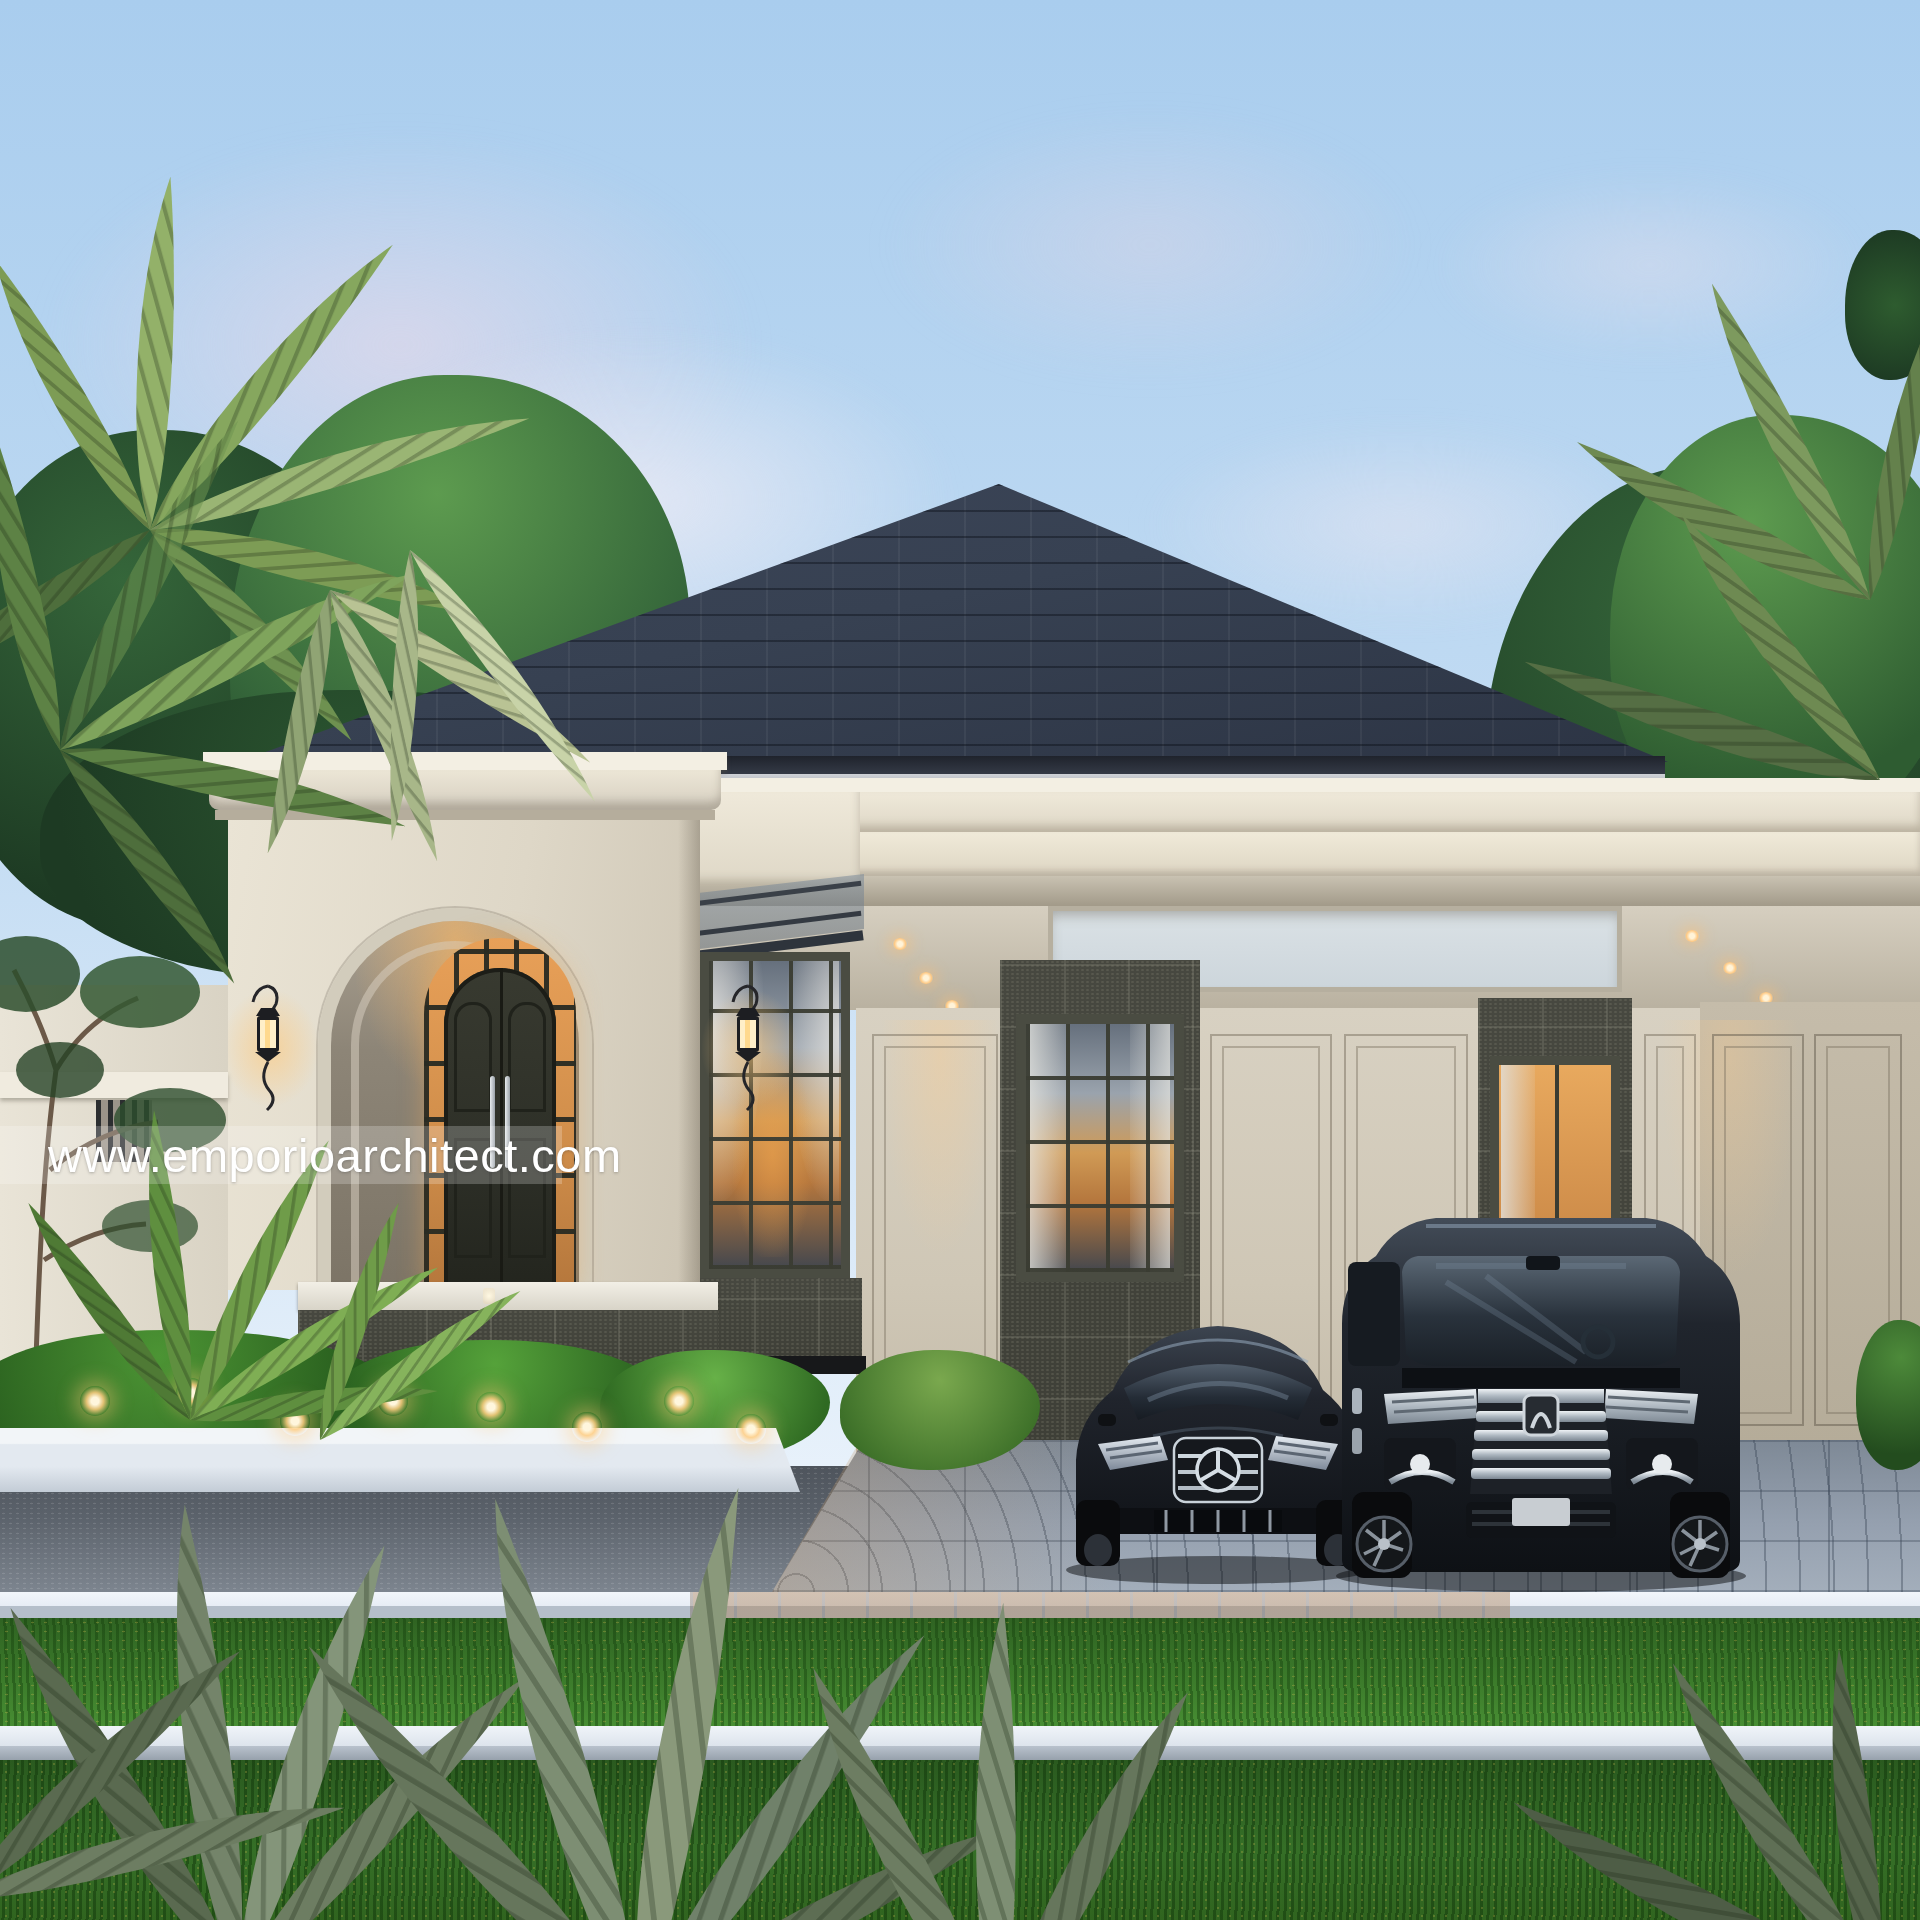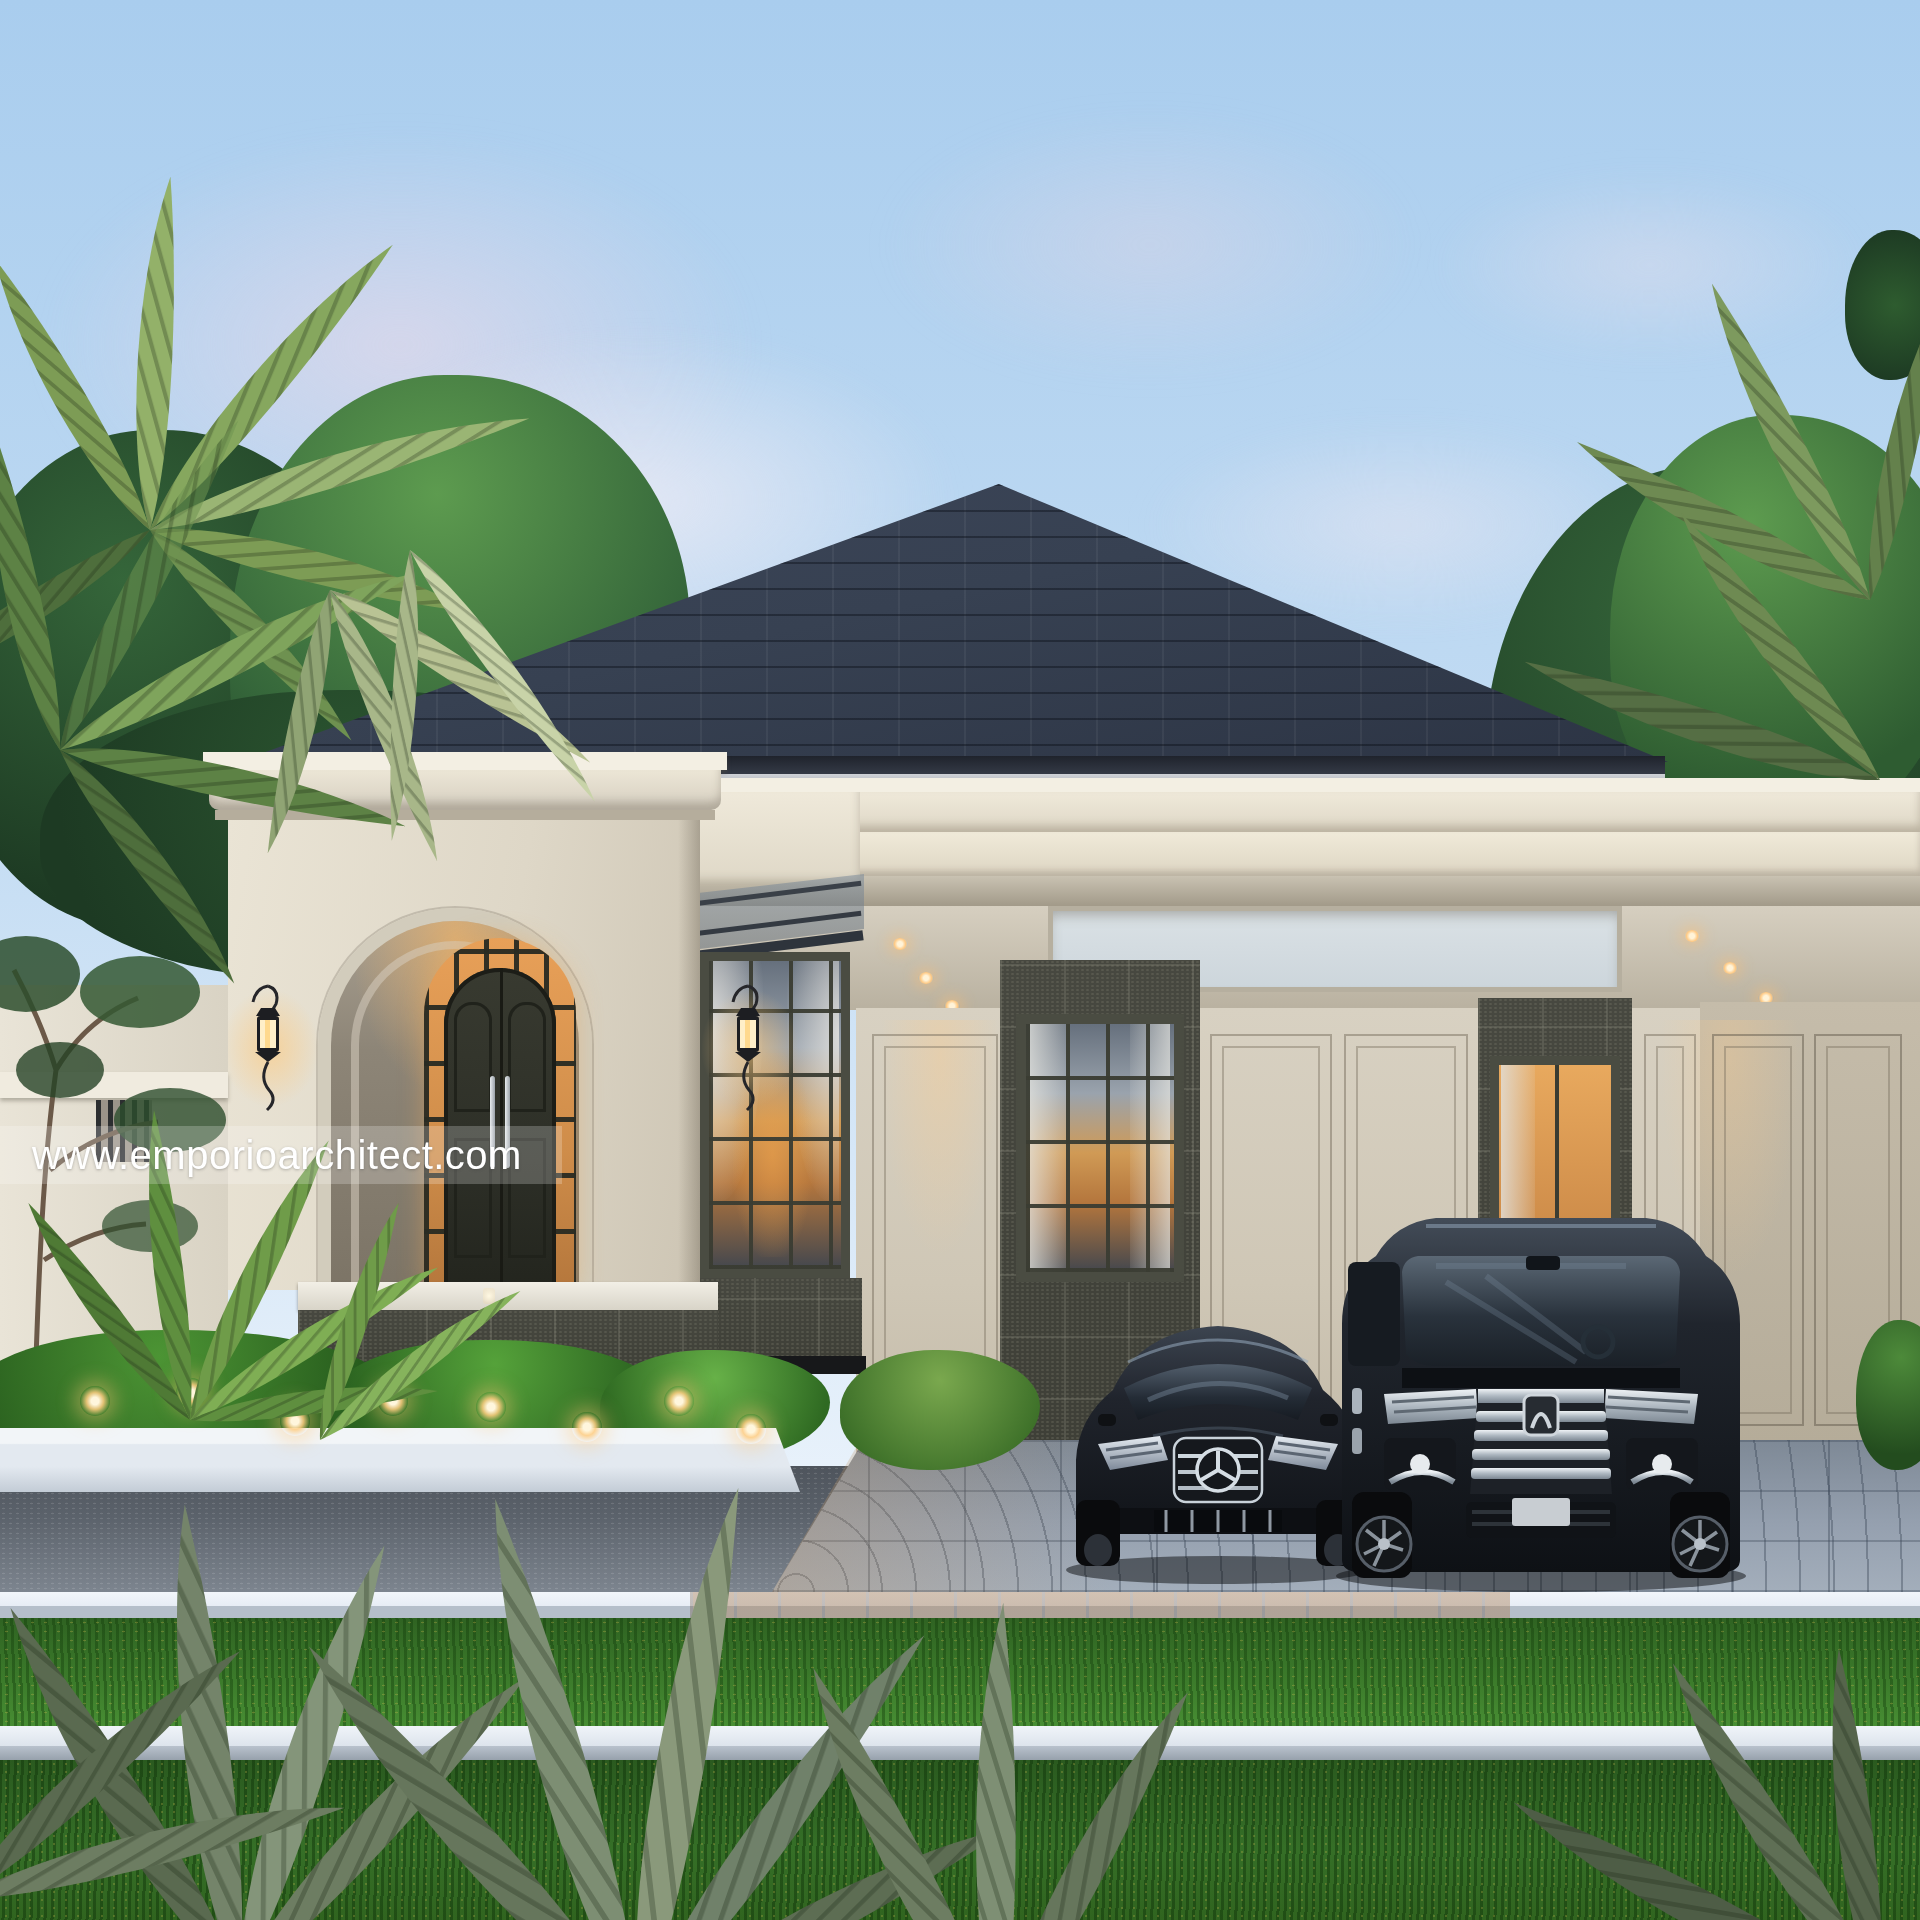--- a/index.html
+++ b/index.html
@@ -30,21 +30,21 @@
       repeating-linear-gradient(0deg,rgba(150,150,135,.25) 0 2px,transparent 2px 62px),
       repeating-linear-gradient(90deg,rgba(150,150,135,.25) 0 2px,transparent 2px 64px),
       radial-gradient(rgba(120,120,105,.35) 1px,transparent 1.6px),
       linear-gradient(180deg,#474840,var(--stone_dark,#3e3f37));
     background-size:auto,auto,5px 4px,auto;}
   .glass-sunset{background:linear-gradient(180deg,#66707d 0%,#9aa3ad 28%,#d09a55 52%,#b4763d 72%,#43474e 100%);}
   .wgrid{background-image:
       repeating-linear-gradient(0deg,rgba(58,60,50,.95) 0 4px,transparent 4px 64px),
       repeating-linear-gradient(90deg,rgba(58,60,50,.95) 0 4px,transparent 4px 40px);}
   #watermark{left:0;top:1126px;width:562px;height:58px;background:rgba(255,255,255,.22);display:flex;align-items:center;z-index:40;}
-  #watermark span{position:static;color:var(--watermark_text,#fff);font-size:40px;letter-spacing:.5px;padding-left:32px;text-shadow:0 1px 3px rgba(60,60,60,.35);}
+  #watermark span{position:static;color:var(--watermark_text,#fff);font-size:47px;letter-spacing:.5px;padding-left:48px;text-shadow:0 1px 3px rgba(60,60,60,.35);}
   svg{overflow:visible;}
 </style>
 </head>
 <body>
 
 <div id="scene">
 
   <div style="inset:0;"></div>
   <div class="cloud" style="left:40px;top:130px;width:720px;height:430px;background:radial-gradient(ellipse,rgba(236,217,232,.6),rgba(236,217,232,0) 70%);"></div>
   <div class="cloud" style="left:320px;top:330px;width:640px;height:340px;background:radial-gradient(ellipse,rgba(248,240,246,.65),rgba(248,240,246,0) 70%);"></div>

